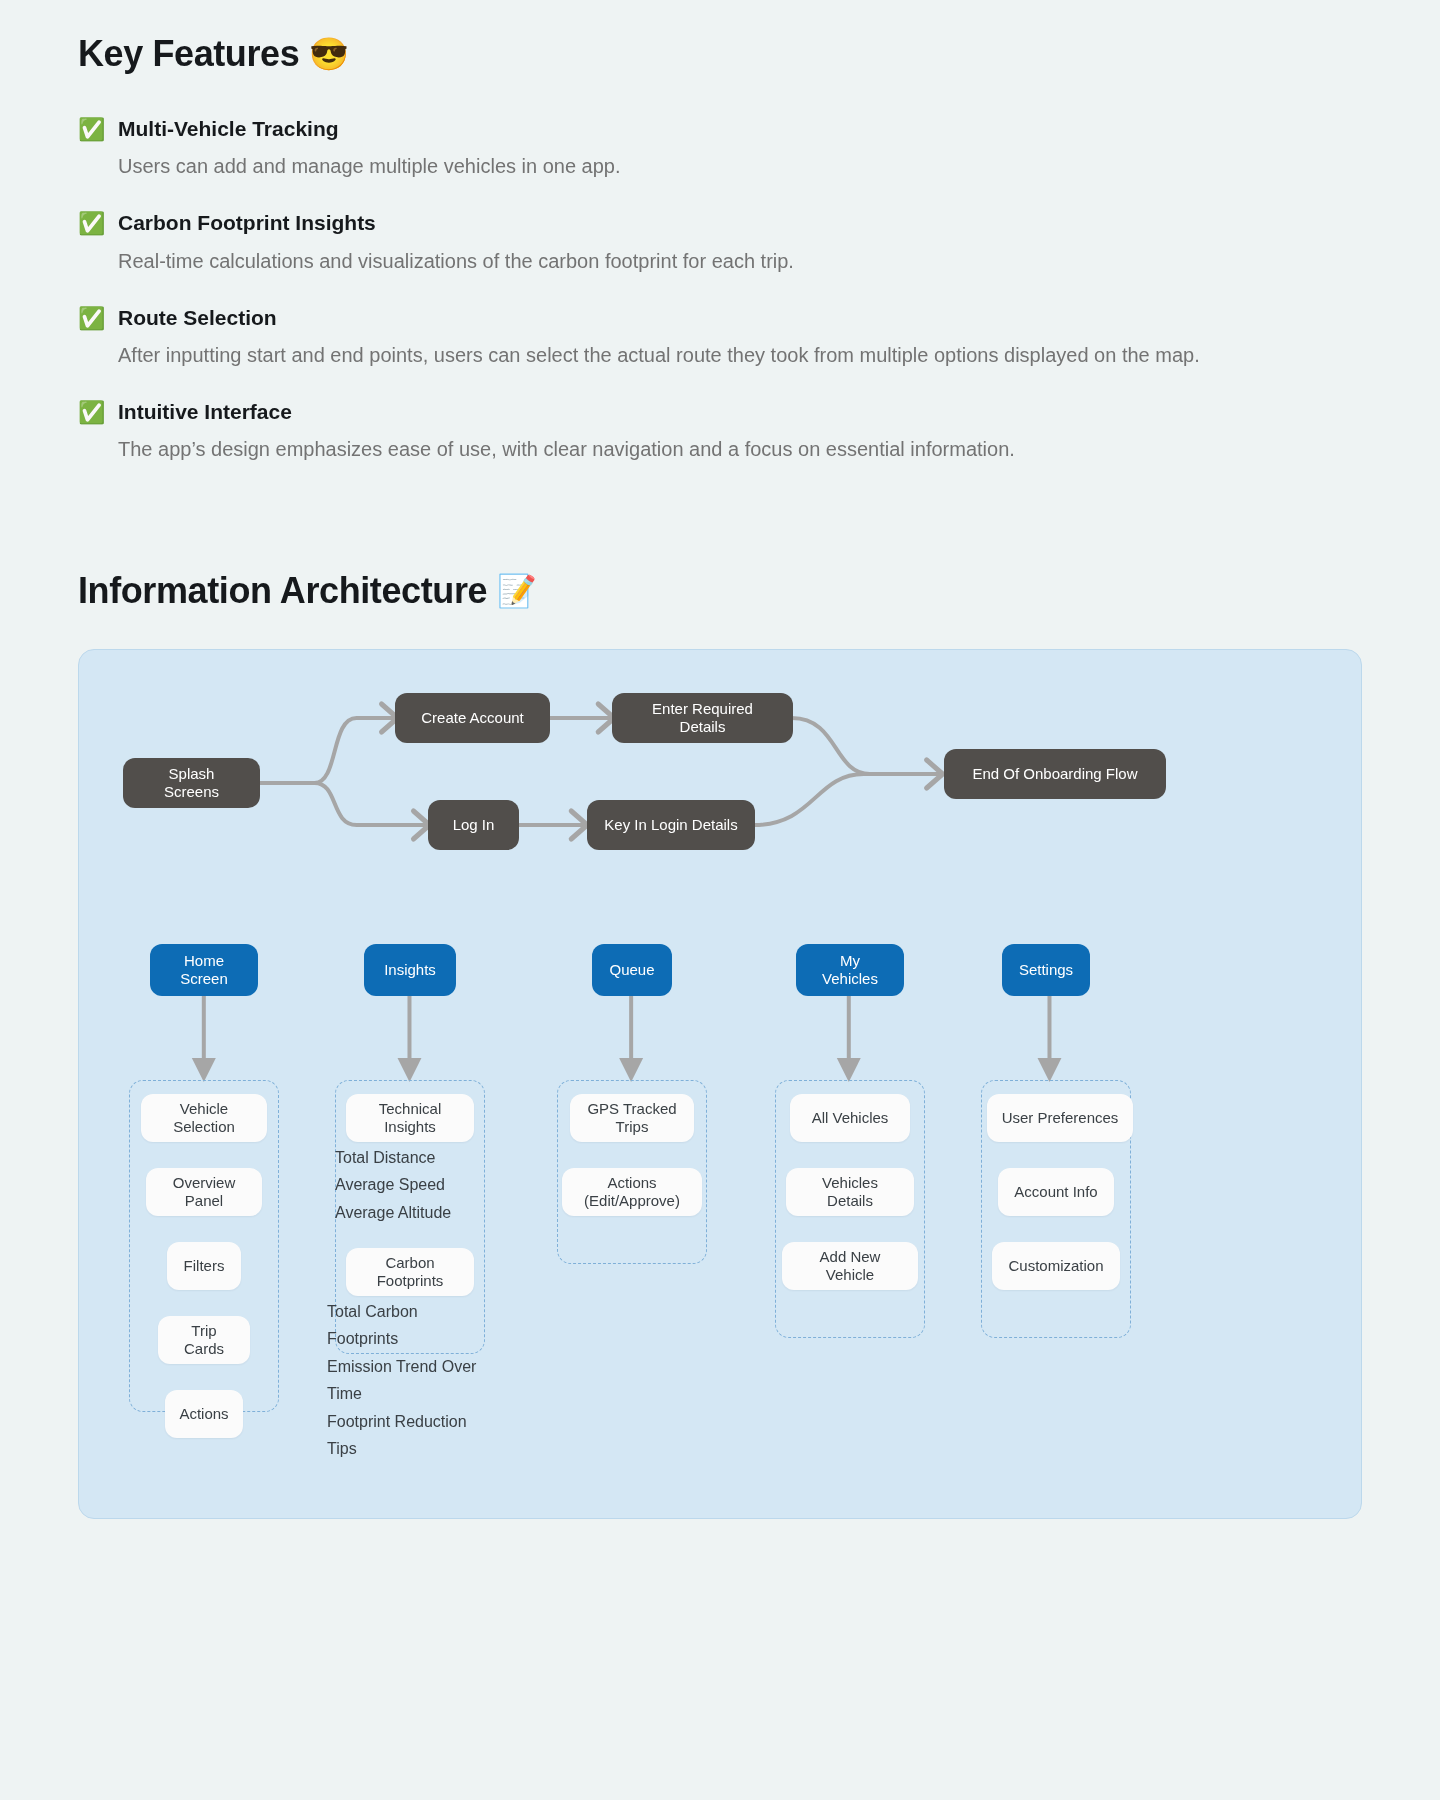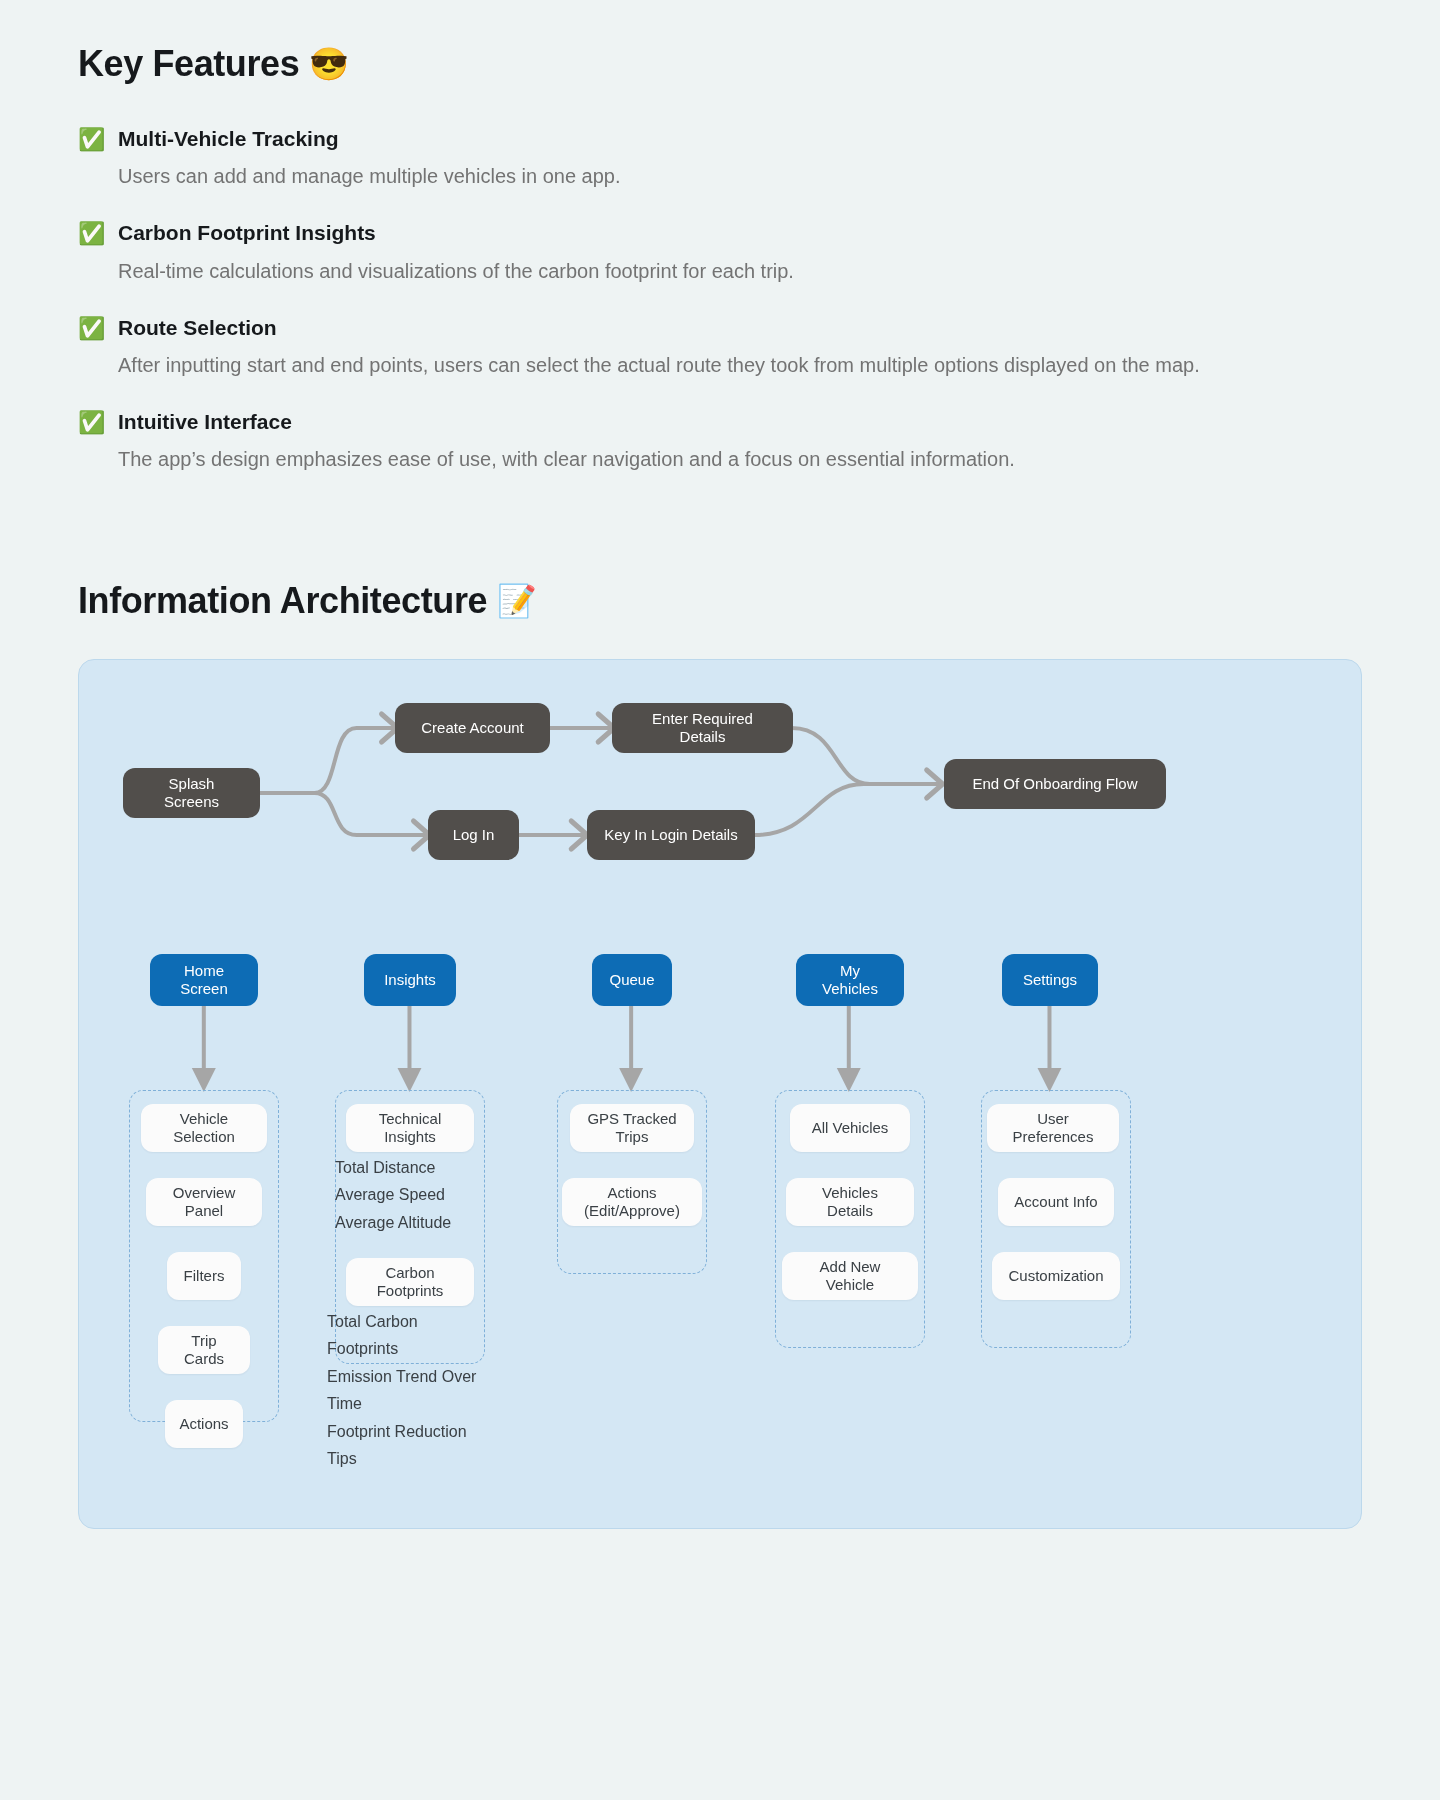--- a/index.html
+++ b/index.html
@@ -31,21 +31,21 @@
     margin: 0;
     display: flex;
     align-items: center;
     gap: 10px;
     line-height: 1.2;
   }
   .heading-emoji {
     font-size: 32px;
     line-height: 1;
   }
-  .key-features-heading { padding-top: 42px; }
+  .key-features-heading { padding-top: 32px; }
 
   
   .features {
     margin-top: 40px;
   }
   .feature {
     display: flex;
     align-items: flex-start;
     gap: 14px;
     margin-bottom: 27px;
@@ -326,25 +326,25 @@
       <div class="node node-white" style="left:711px; top:444px; width:120px;">
         <span>All Vehicles</span>
       </div>
       <div class="node node-white" style="left:707px; top:518px; width:128px;">
         <span>Vehicles Details</span>
       </div>
       <div class="node node-white" style="left:703px; top:592px; width:136px;">
         <span>Add New Vehicle</span>
       </div>
 
-      <div class="node node-blue" style="left:923px; top:294px; width:96px;">
+      <div class="node node-blue" style="left:923px; top:294px; width:88px;">
         <span>Settings</span>
       </div>
       <div class="dash-group" style="left:902px; top:430px; width:150px; height:258px;"></div>
-      <div class="node node-white" style="left:908px; top:444px; width:132px;">
+      <div class="node node-white" style="left:908px; top:444px; width:146px;">
         <span>User Preferences</span>
       </div>
       <div class="node node-white" style="left:919px; top:518px; width:116px;">
         <span>Account Info</span>
       </div>
       <div class="node node-white" style="left:913px; top:592px; width:128px;">
         <span>Customization</span>
       </div>
 
     </div>

